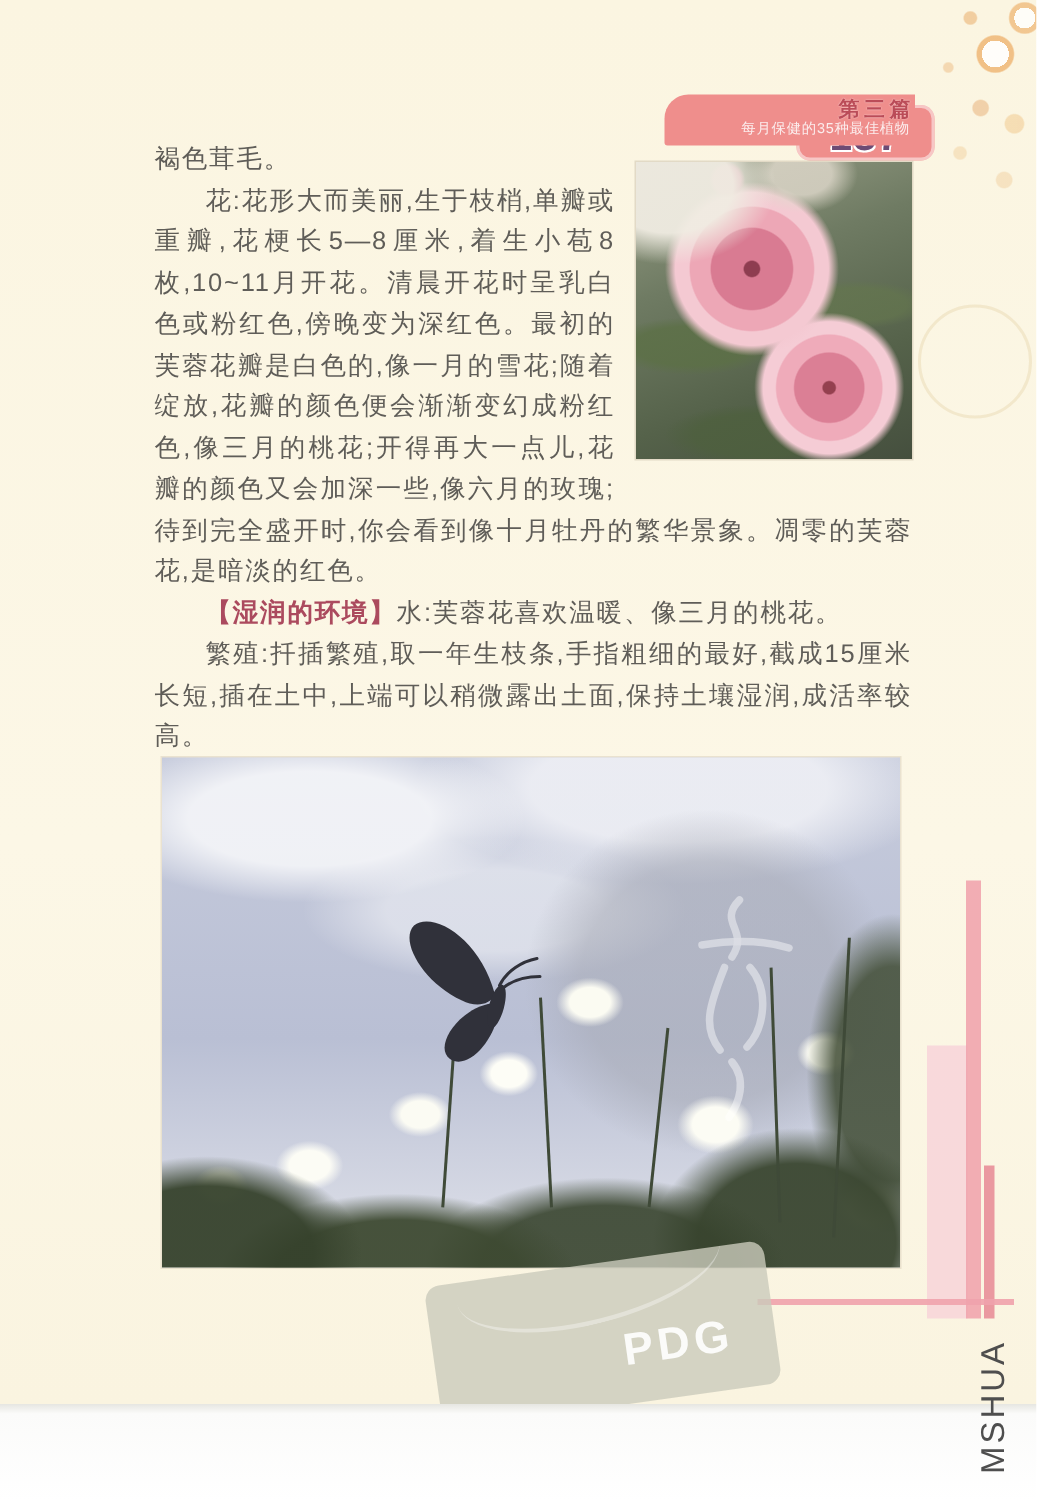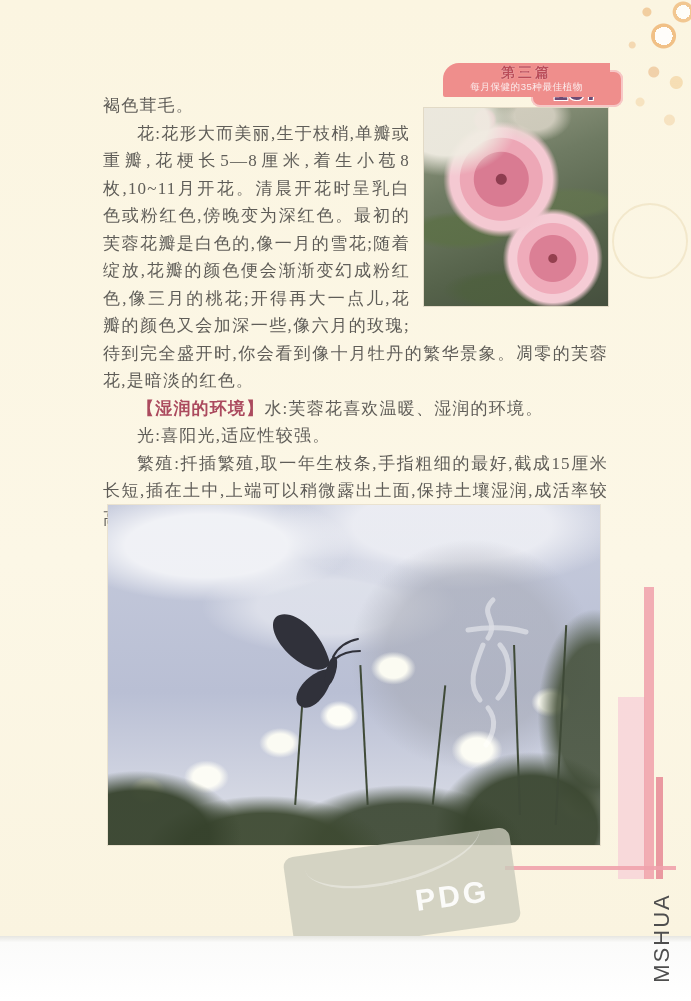--- a/index.html
+++ b/index.html
@@ -24,35 +24,35 @@
     opacity:.85; }
 
   .pagenum-box { position:absolute; left:531px; top:27px; width:92px; height:37px;
     background:#ef8e8c; border-radius:9px;
     box-shadow:inset 0 0 0 2px rgba(255,255,255,.5);
     display:flex; align-items:flex-end; justify-content:center;margin-top:43px; }
   .pagenum-box span { font-size:27px; font-weight:bold; color:#6d4b74; letter-spacing:1px;
     text-shadow:-1px -1px 0 #fff,1px -1px 0 #fff,-1px 1px 0 #fff,1px 1px 0 #fff; }
 
   .chapter-band { position:absolute; left:443px; top:63px; width:167px; height:34px;
-    background:#ef8e8c; border-radius:16px 0 2px 2px; text-align:center; overflow:hidden; }
+    background:#ef8e8c; border-radius:16px 0 2px 2px; text-align:right; overflow:hidden; }
   .chapter-title { font-size:14px; font-weight:bold; color:#bb4c58; line-height:16px; margin-top:1px;
     letter-spacing:3px; text-shadow:0 0 1px rgba(255,255,255,.8); }
   .chapter-sub { font-size:10px; color:#fbecec; letter-spacing:.5px; line-height:13px;
     white-space:nowrap; transform:scale(.96); }
 
   .faint-ring { position:absolute; left:612px; top:203px; width:76px; height:76px;
     border:2px solid rgba(222,200,150,.3); border-radius:50%; }
 
   
   .body-text { position:absolute; left:103px; top:92px; width:505px;
     font-size:17px; line-height:27.5px; color:#5f5d58; letter-spacing:1.2px;
     text-align:justify; }
   .body-text p { margin:0; }
-  .indent { text-indent:2em;font-family:Liberation Serif, serif; }
+  .indent { text-indent:2em; }
   .care-label { color:#ab4a5e; font-weight:bold; }
 
   .photo-top { float:right; width:184px; height:198px; margin:16px 0 12px 14px;
     background:
       radial-gradient(ellipse 95px 70px at 12% 8%, rgba(240,236,226,.95) 0 45%, rgba(240,236,226,0) 75%),
       radial-gradient(ellipse 50px 35px at 60% 4%, rgba(225,218,205,.8) 0 40%, rgba(225,218,205,0) 75%),
       radial-gradient(circle at 33% 6%, rgba(216,148,168,.9) 0 9px, rgba(216,148,168,0) 12px),
       radial-gradient(circle at 42% 36%, #8e3d50 0 5px, #d97b92 6px 27px, #eda7b6 28px 41px, #f4c9d2 42px 51px, rgba(244,201,210,0) 58px),
       radial-gradient(circle at 70% 76%, #94404f 0 4px, #db7f95 5px 23px, #efabba 24px 35px, #f5ccd5 36px 44px, rgba(245,204,213,0) 50px),
       radial-gradient(ellipse 70px 24px at 20% 62%, rgba(92,112,70,.8) 0 55%, rgba(92,112,70,0) 80%),
@@ -129,22 +129,21 @@
     <div class="chapter-title">第三篇</div>
     <div class="chapter-sub">每月保健的35种最佳植物</div>
   </div>
 
   <div class="faint-ring"></div>
 
   <div class="body-text">
     <div class="photo-top"></div>
     <p>褐色茸毛。</p>
     <p class="indent">花:花形大而美丽,生于枝梢,单瓣或重瓣,花梗长5—8厘米,着生小苞8枚,10~11月开花。清晨开花时呈乳白色或粉红色,傍晚变为深红色。最初的芙蓉花瓣是白色的,像一月的雪花;随着绽放,花瓣的颜色便会渐渐变幻成粉红色,像三月的桃花;开得再大一点儿,花瓣的颜色又会加深一些,像六月的玫瑰;待到完全盛开时,你会看到像十月牡丹的繁华景象。凋零的芙蓉花,是暗淡的红色。</p>
-    <p class="indent"><span class="care-label">【湿润的环境】</span><span>水:芙蓉花喜欢温暖、湿润的环境。</span></p>
-    <p class="indent">光:喜阳光,适应性较强。</p>
+    <p class="indent"><span class="care-label">【湿润的环境】</span><span>水:芙蓉花喜欢温暖、像三月的桃花。</span></p>
     <p class="indent">繁殖:扦插繁殖,取一年生枝条,手指粗细的最好,截成15厘米长短,插在土中,上端可以稍微露出土面,保持土壤湿润,成活率较高。</p>
   </div>
 
   <div class="photo-bottom">
     <div class="stem s1"></div>
     <div class="stem s2"></div>
     <div class="stem s3"></div>
     <div class="stem s4"></div>
     <div class="stem s5"></div>
     <svg class="calligraphy-svg" width="110" height="160" viewBox="0 0 110 160">

